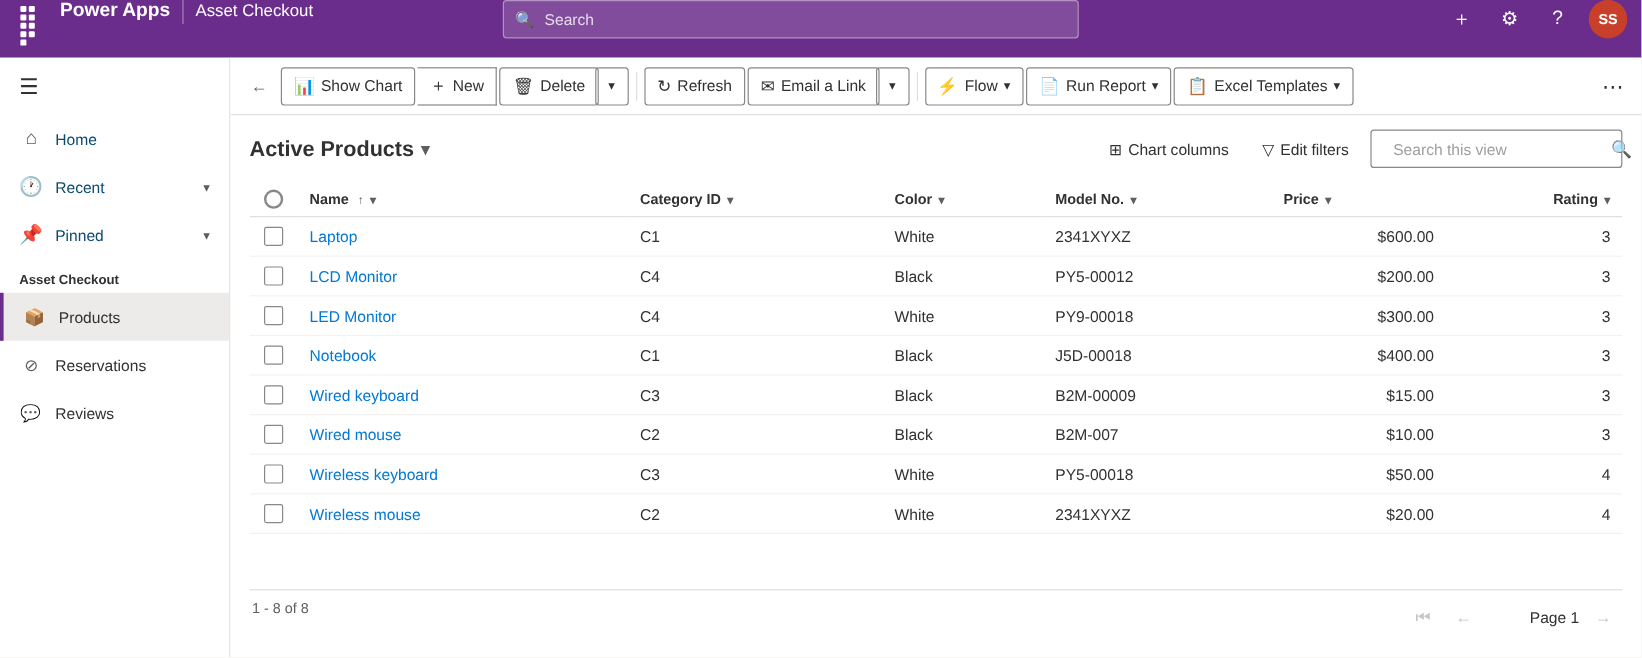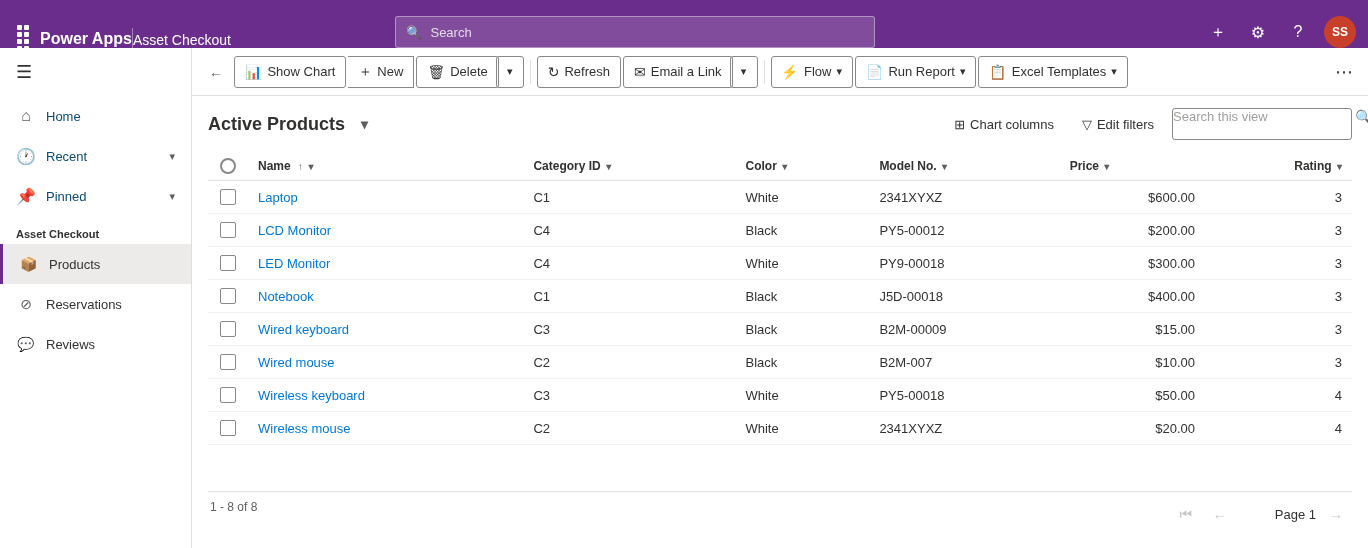--- a/index.html
+++ b/index.html
@@ -4,22 +4,23 @@
   <style>
     * { box-sizing: border-box; margin: 0; padding: 0; }
     body { font-family: 'Segoe UI', Arial, sans-serif; font-size: 13px; background: #f3f2f1; height: 548px; overflow: hidden; display: flex; flex-direction: column; }
 
     
     .top-nav {
       background: #6b2d8b;
       color: white;
       height: 48px;
       display: flex;
-      align-items: flex-end;
+      align-items: flex-start;
       padding: 0 12px;
+      gap: 10px;
       flex-shrink: 0;
     }
     .top-nav-grid-icon { display: flex; gap: 2px; flex-wrap: wrap; width: 18px; height: 18px; cursor: pointer; }
     .top-nav-grid-icon span { width: 5px; height: 5px; background: white; border-radius: 1px; display: block; }
     .top-nav-brand { font-size: 16px; font-weight: 600; color: white; white-space: nowrap; }
     .top-nav-divider { width: 1px; height: 20px; background: rgba(255,255,255,0.4); }
     .top-nav-app-name { font-size: 14px; color: white; }
     .top-nav-search {
       flex: 1;
       max-width: 480px;
@@ -158,38 +159,38 @@
       align-items: center;
       margin-bottom: 12px;
       gap: 16px;
     }
     .view-title {
       font-size: 18px;
       font-weight: 600;
       color: #323130;
       display: flex;
       align-items: center;
-      gap: 16px;
+      gap: 6px;
       justify-content: space-between;
     }
     .view-title-chevron { font-size: 14px; color: #605e5c; cursor: pointer; }
     .view-header-actions { display: flex; align-items: center; gap: 8px; margin-left: auto; }
     .view-header-btn {
       background: none; border: none; cursor: pointer; color: #323130;
       height: 32px; padding: 0 10px; display: flex; align-items: center; gap: 5px;
       border-radius: 3px; font-size: 13px;
     }
     .view-search {
       border: 1px solid #8a8886;
       border-radius: 3px;
       height: 32px;
-      width: 180px;
-      display: flex;
-      align-items: flex-start;
-      padding: 0 0;
+      width: 210px;
+      display: flex;
+      align-items: center;
+      padding: 0 18px;
       gap: 6px;
       background: white;
     }
     .view-search input {
       border: none; outline: none; font-size: 13px; color: #323130; flex: 1; background: transparent;
     }
     .view-search input::placeholder { color: #a19f9d; }
     .view-search-icon { color: #605e5c; font-size: 14px; }
 
     

